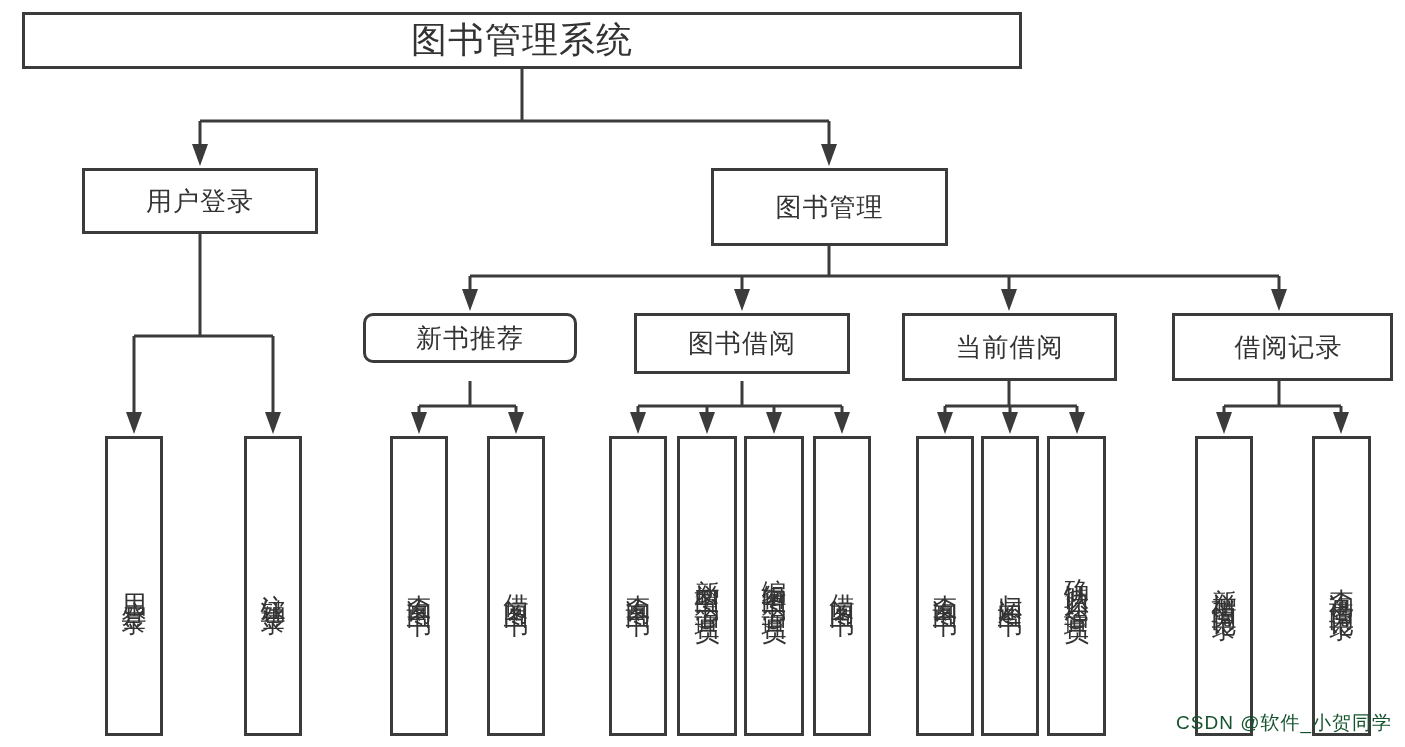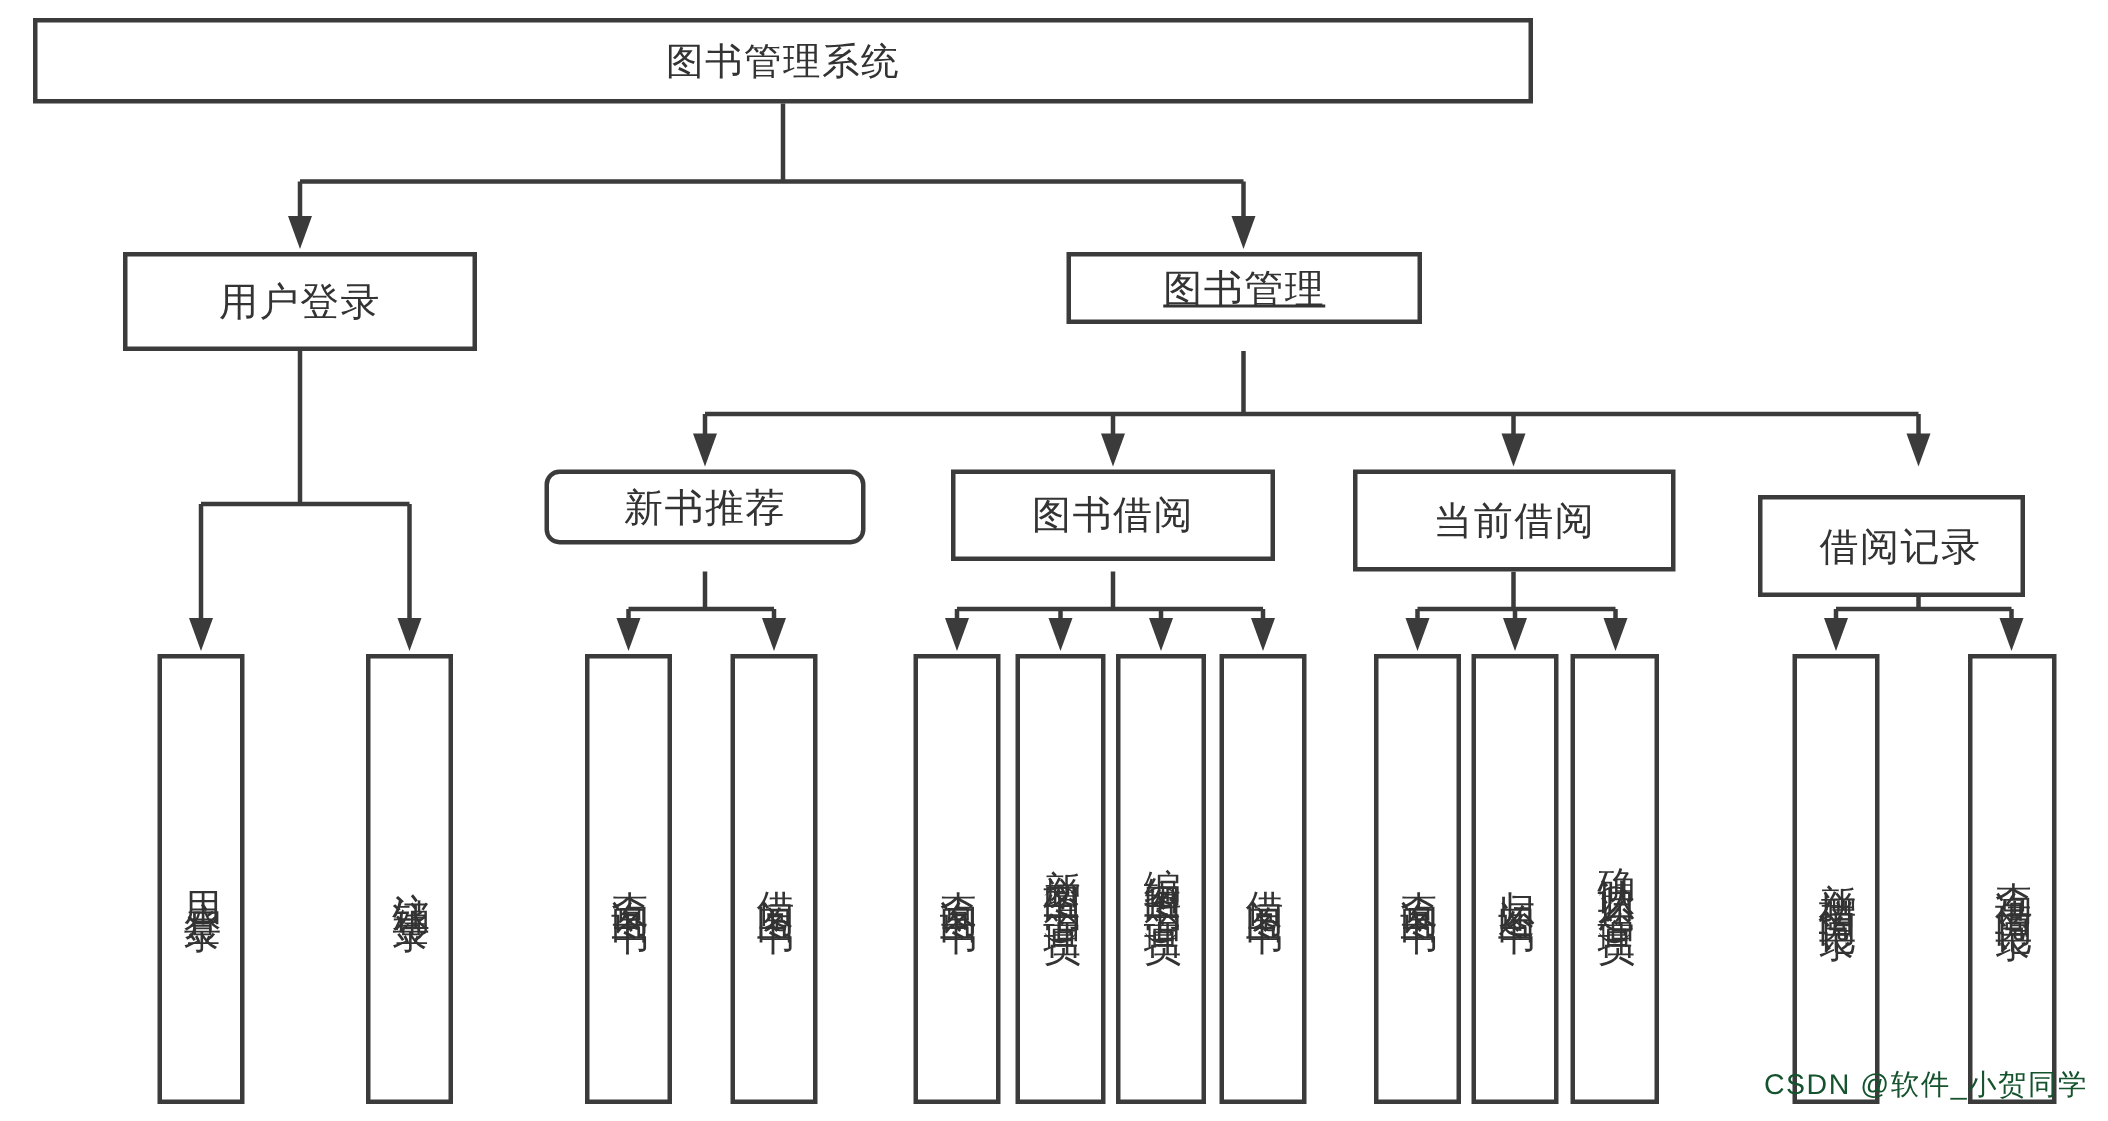--- a/index.html
+++ b/index.html
@@ -40,40 +40,40 @@
     align-items: center;
     justify-content: center;
     z-index: 2;
   }
   .node .hlabel {
     font-size: 26px;
     letter-spacing: 1px;
     white-space: nowrap;
   }
   .node.root .hlabel {
-    font-size: 25px;
+    font-size: 36px;
   }
   .node .vlabel {
     writing-mode: vertical-rl;
     text-orientation: mixed;
     font-size: 25px;
     letter-spacing: 6px;
     line-height: 1;
     white-space: nowrap;
   }
   
   .root   { left: 22px;  top: 12px;  width: 1000px; height: 57px; }
 
   .l2-a   { left: 82px;  top: 168px; width: 236px; height: 66px; }
-  .l2-b   { left: 711px; top: 168px; width: 237px; height: 48px; text-decoration: underline; }
+  .l2-b   { left: 711px; top: 168px; width: 237px; height: 78px; }
 
   .l3-a   { left: 363px;  top: 313px; width: 214px; height: 50px; border-radius: 10px; }
   .l3-b   { left: 634px;  top: 313px; width: 216px; height: 61px; }
   .l3-c   { left: 902px;  top: 313px; width: 215px; height: 68px; text-align: center; }
-  .l3-d   { left: 1172px; top: 330px; width: 178px; height: 68px; padding-left: 12px; }
+  .l3-d   { left: 1172px; top: 313px; width: 221px; height: 68px; padding-left: 12px; }
 
   .leaf   { top: 436px; height: 300px; width: 58px; }
   .lf-u1  { left: 105px; }
   .lf-u2  { left: 244px; }
   .lf-n1  { left: 390px; }
   .lf-n2  { left: 487px; }
   .lf-b1  { left: 609px; }
   .lf-b2  { left: 677px; width: 60px; }
   .lf-b3  { left: 744px; width: 60px; }
   .lf-b4  { left: 813px; }

